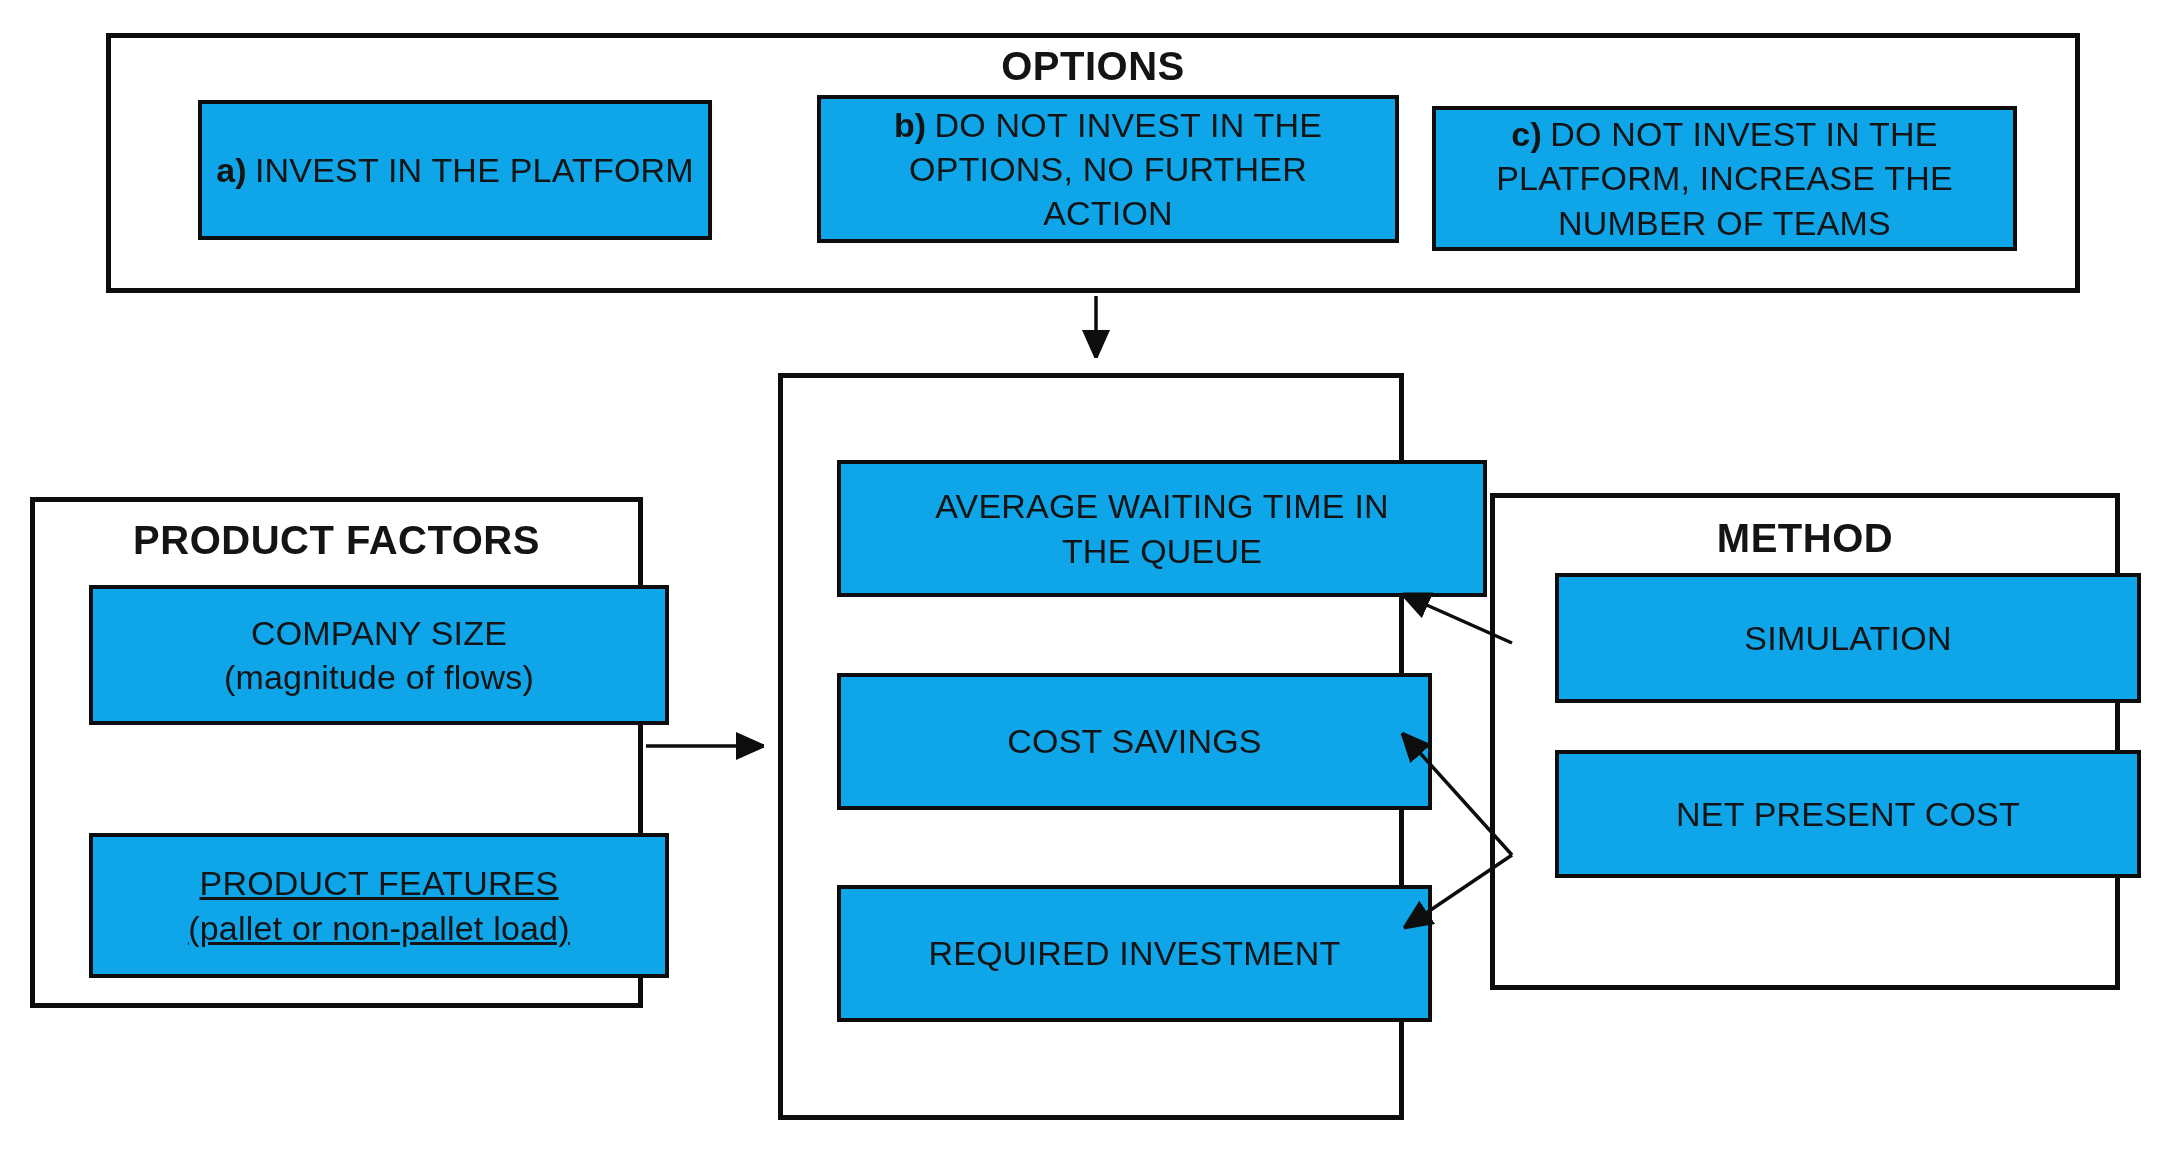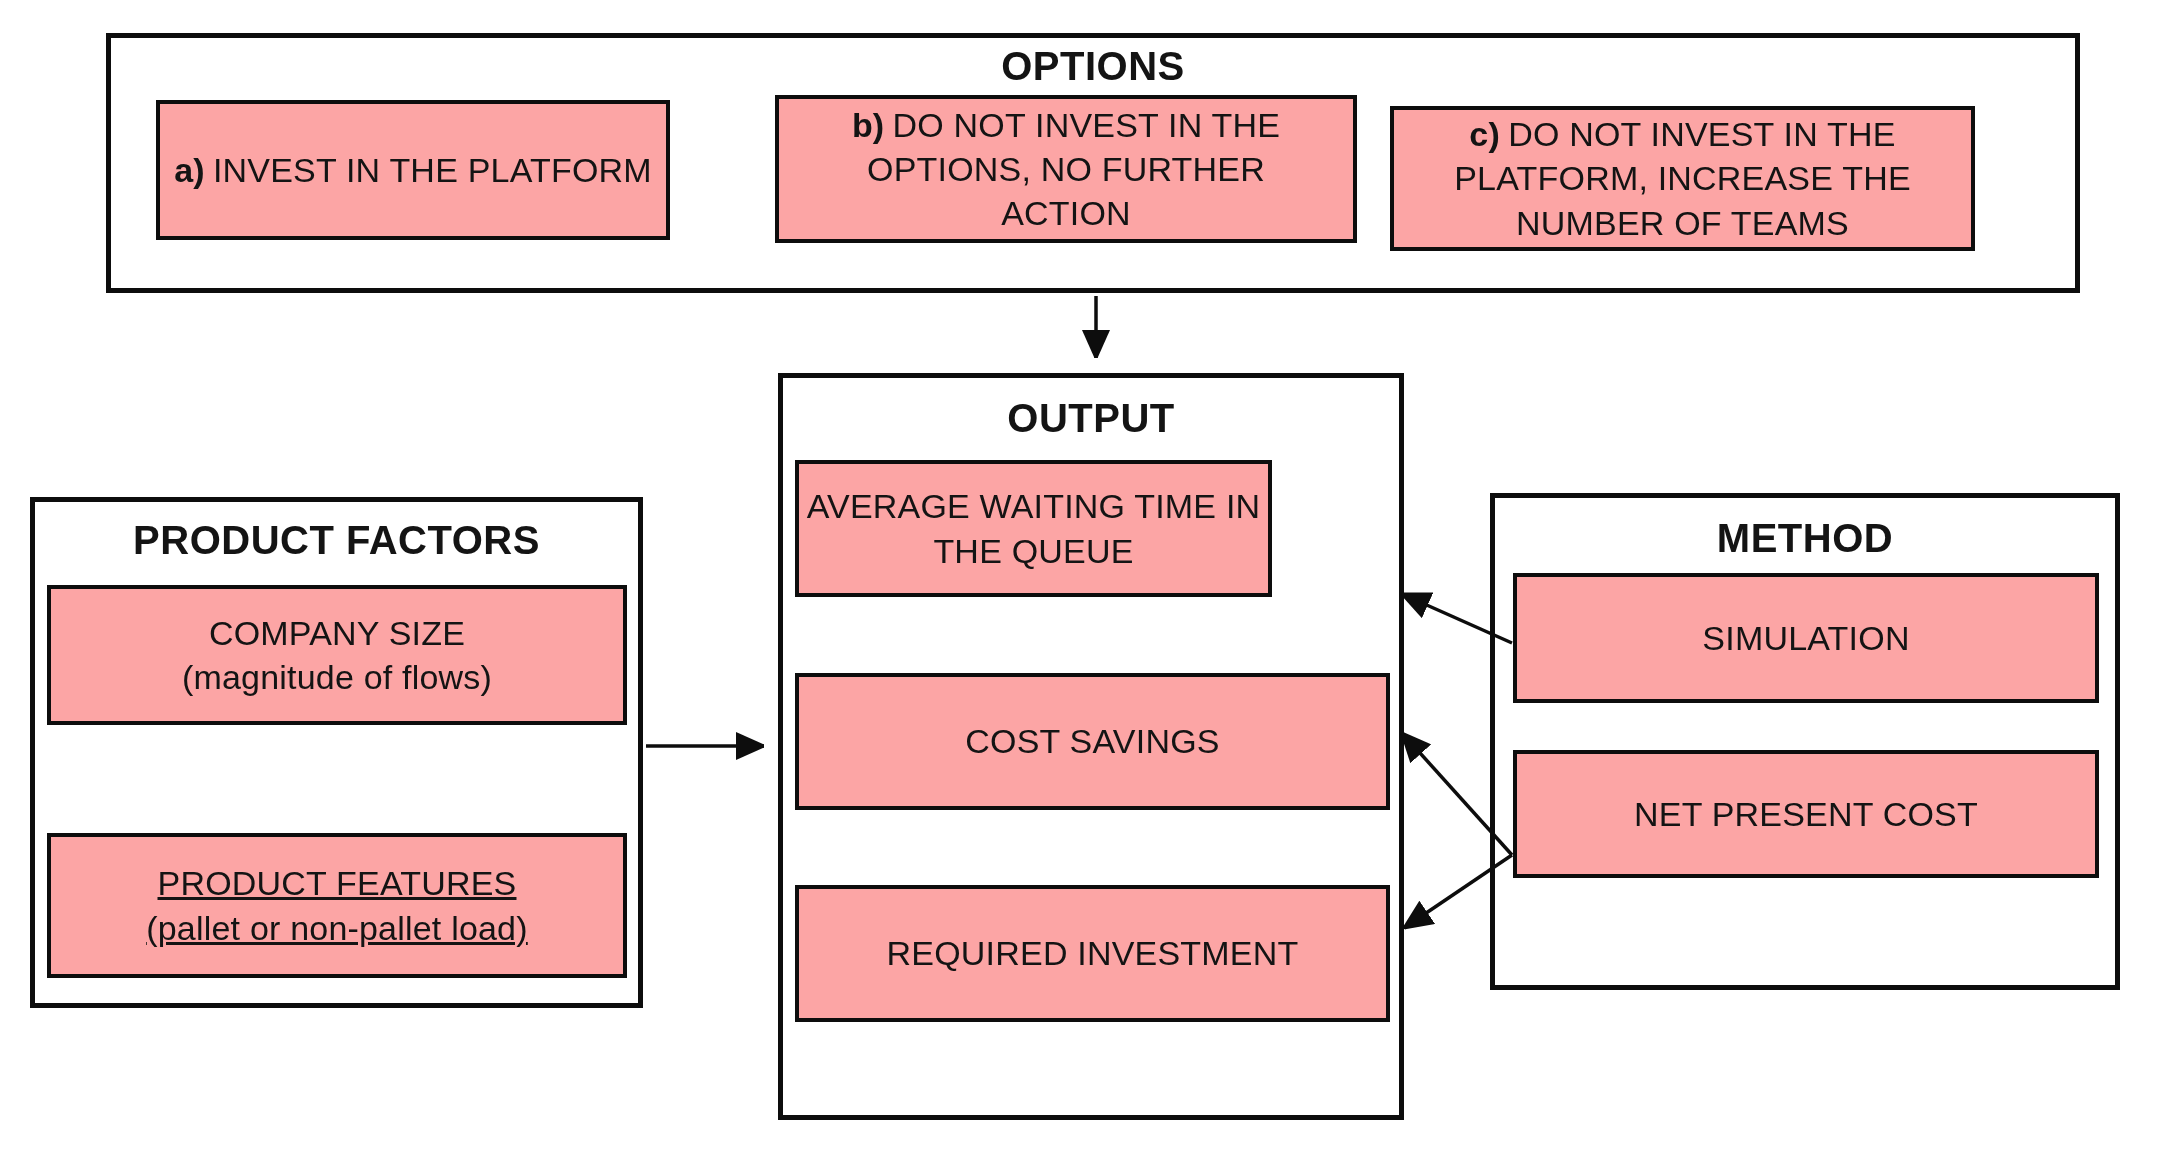--- a/index.html
+++ b/index.html
@@ -18,26 +18,27 @@
   }
   .outer-box {
     position: absolute;
     border: 5px solid #0d0d0d;
     background: #ffffff;
     box-sizing: border-box;
   }
   .inner-box {
     position: absolute;
     border: 4px solid #0d0d0d;
-    background: #fca5a5;
+    background: #0ea5e9;
     box-sizing: border-box;
     display: flex;
     align-items: center;
     justify-content: center;
     text-align: center;
+    margin-left: 42px;
   }
   .group-title {
     position: absolute;
     text-align: center;
     font-weight: bold;
     font-size: 40px;
     letter-spacing: 0.5px;
     line-height: 1.1;
   }
   .box-label {
@@ -89,23 +90,22 @@
     <div class="box-label">
       <div class="line">
         <span class="prefix">c)</span><span>DO NOT INVEST IN THE</span>
       </div>
       <div class="line">PLATFORM, INCREASE THE</div>
       <div class="line">NUMBER OF TEAMS</div>
     </div>
   </div>
 
   <div class="outer-box" style="left:778px; top:373px; width:626px; height:747px;"></div>
-  <div class="group-title" style="left:778px; top:396px; width:626px;">OUTPUT</div>
 
-  <div class="inner-box" style="left:795px; top:460px; width:477px; height:137px;">
+  <div class="inner-box" style="left:795px; top:460px; width:650px; height:137px;">
     <div class="box-label">
       <div class="line">AVERAGE WAITING TIME IN</div>
       <div class="line">THE QUEUE</div>
     </div>
   </div>
 
   <div class="inner-box" style="left:795px; top:673px; width:595px; height:137px;">
     <div class="box-label">
       <div class="line">COST SAVINGS</div>
     </div>

